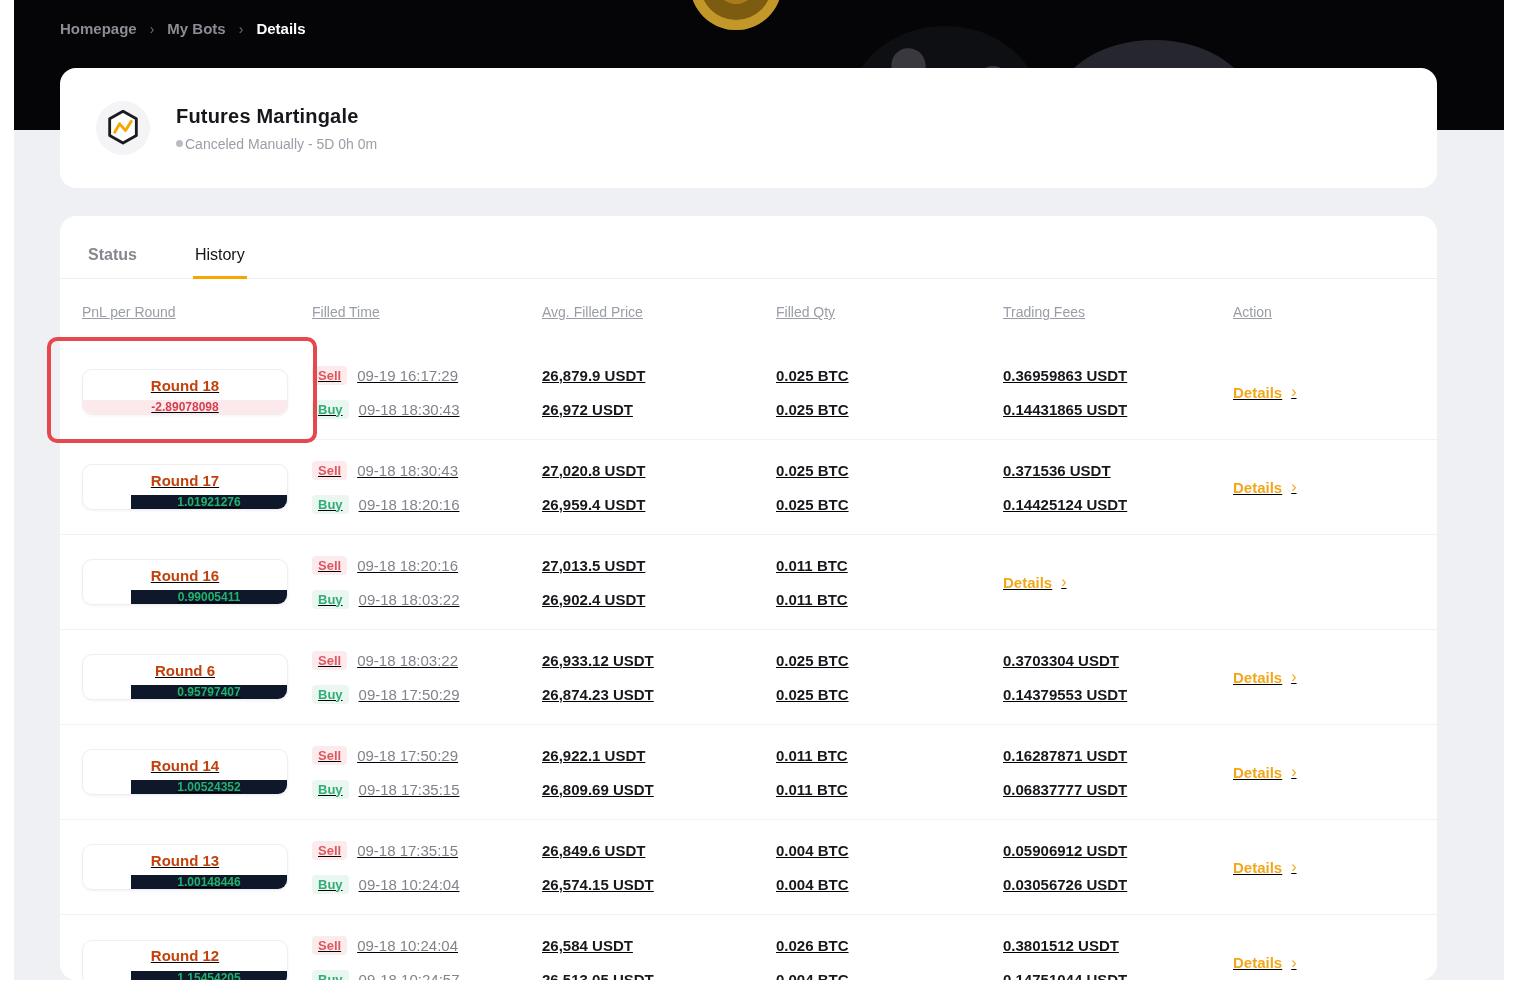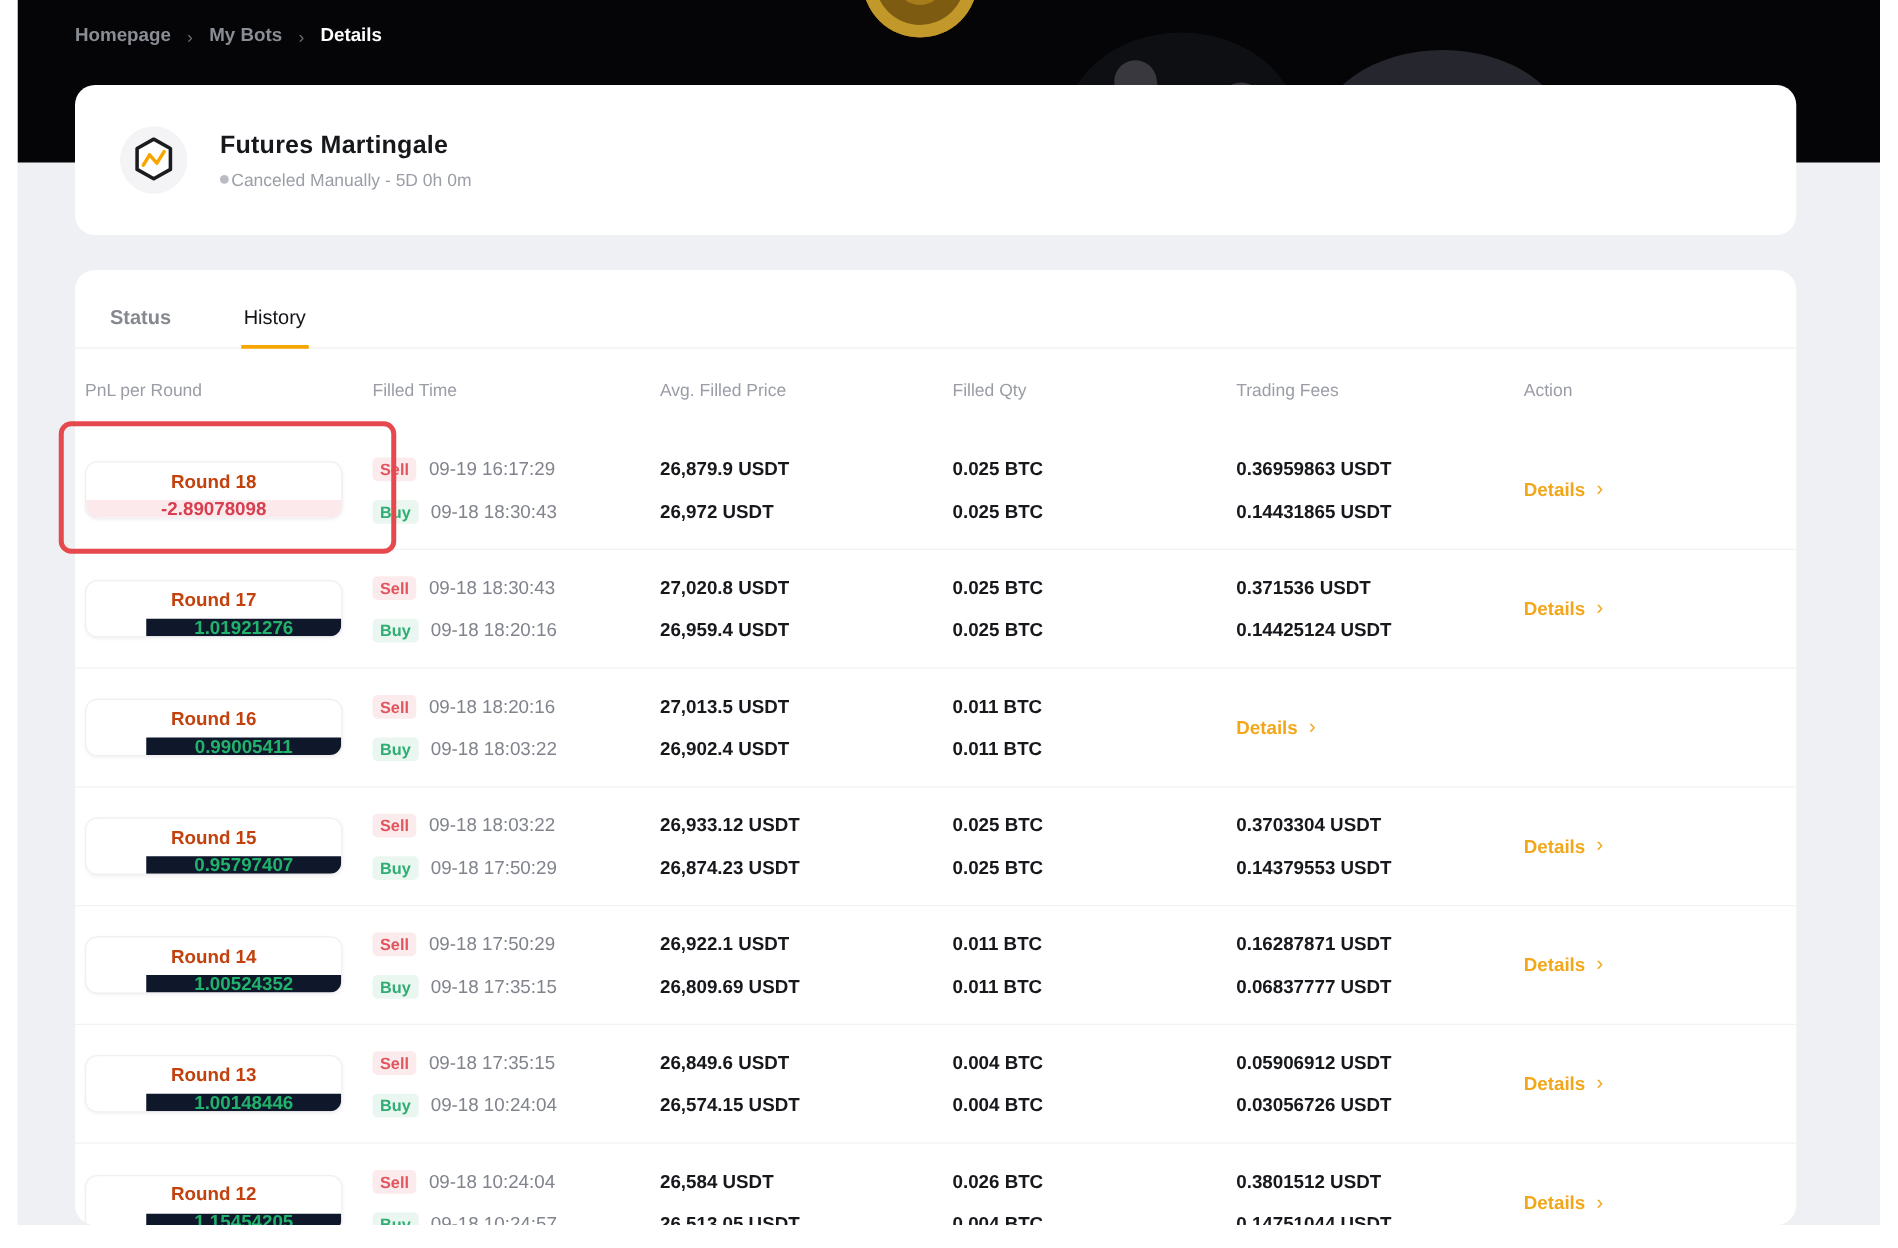--- a/index.html
+++ b/index.html
@@ -37,35 +37,35 @@
 
   .main-card { margin-top:28px; height:764px; overflow:hidden; }
 
   
   .tabs { display:flex; gap:54px; padding:30px 26px 0; border-bottom:1px solid #efeff2; }
   .tab { font-size:16px; padding:0 2px 12px; cursor:pointer; }
   .tab.inactive { color:#85888f; font-weight:600; }
   .tab.active { color:#121317; font-weight:400; border-bottom:3px solid #f7a600; margin-bottom:-1px; }
 
   
-  .thead, .trow { display:grid; grid-template-columns:230px 230px 234px 227px 230px 1fr; padding:0 8px; }
+  .thead, .trow { display:grid; grid-template-columns:230px 230px 234px 227px 230px 1fr; padding:0 22px;text-decoration:underline; }
   .thead { height:66px; align-items:center; color:#9a9da5; font-size:14px; }
   .tbody .trow { height:95px; border-bottom:1px solid #f1f2f4; }
   .tbody .trow:last-child { border-bottom:none; }
 
   .cell { display:flex; flex-direction:column; justify-content:center; gap:12px; height:100%; }
   .line { display:flex; align-items:center; gap:10px; height:22px; }
 
   .pnl-cell { display:flex; align-items:center; height:100%; }
   .pnl-card { width:206px; border:1px solid #efeff2; border-radius:10px; overflow:hidden;
               box-shadow:0 1px 3px rgba(20,21,26,.05); background:#fff; }
   .pnl-round { height:30px; display:flex; align-items:center; justify-content:center;
                font-size:15px; font-weight:700; color:#c2410c; }
   .pnl-value { height:14px; display:flex; align-items:center; justify-content:center;
-               font-size:15px; font-weight:700; }
+               font-size:12px; font-weight:700; }
   .pnl-value.pos { background:#0f172a; color:#21b26c;margin-left:48px; }
   .pnl-value.neg { background:#fce9eb; color:#d63f4f; }
 
   .badge { font-size:13px; font-weight:600; padding:2px 6px; border-radius:4px; }
   .badge.sell { color:#e0555e; background:#fcebec; }
   .badge.buy  { color:#2fae73; background:#eaf6f0; }
   .time { color:#81848c; font-size:15px; }
   .num  { color:#17181c; font-size:15px; font-weight:700; }
 
   .action-cell { display:flex; align-items:center; height:100%; }
@@ -268,21 +268,21 @@
       <span class="details-link">
         <span>Details</span>
         <span class="details-chevron">›</span>
       </span>
     </div>
   </div>
 
   <div class="trow">
     <div class="pnl-cell">
       <div class="pnl-card">
-        <div class="pnl-round">Round 15</div>
+        <div class="pnl-round">Round 6</div>
         <div class="pnl-value pos">0.95797407</div>
       </div>
     </div>
     <div class="cell">
       <div class="line">
         <span class="badge sell">Sell</span>
         <span class="time">09-18 18:03:22</span>
       </div>
       <div class="line">
         <span class="badge buy">Buy</span>

